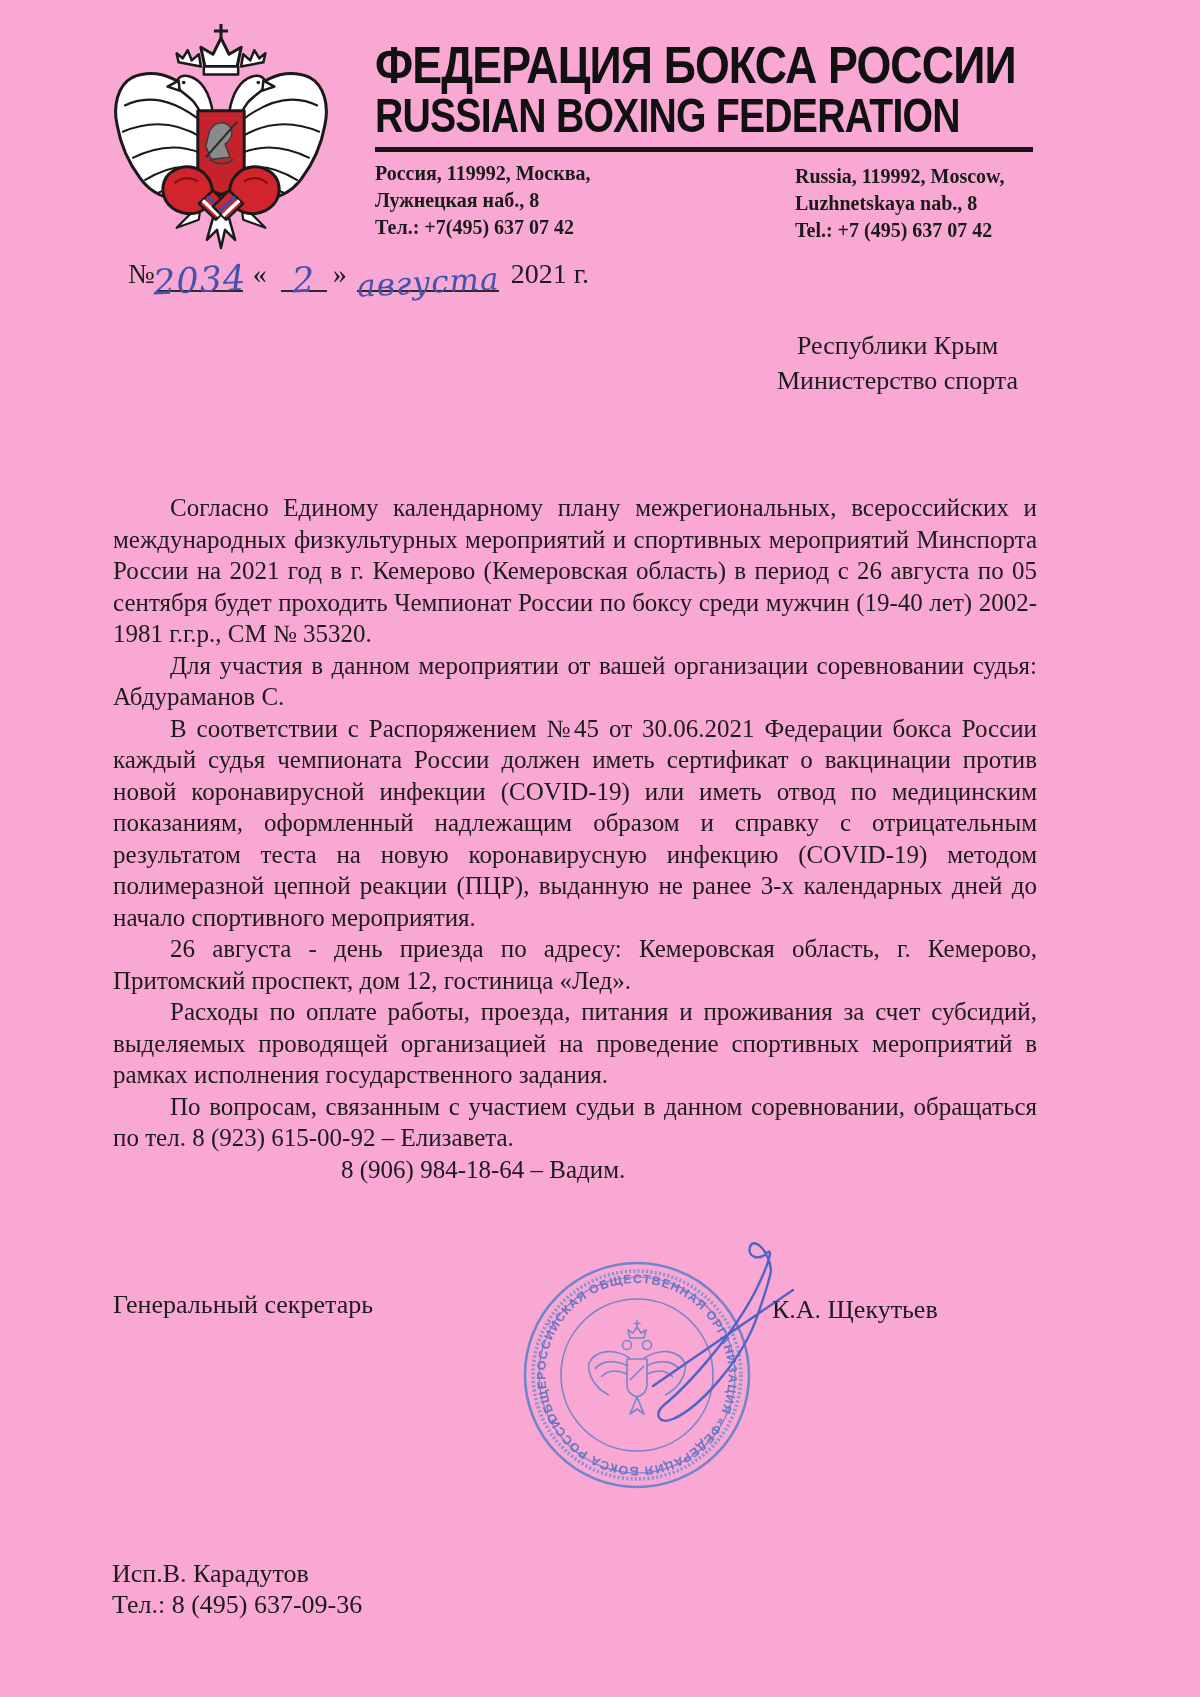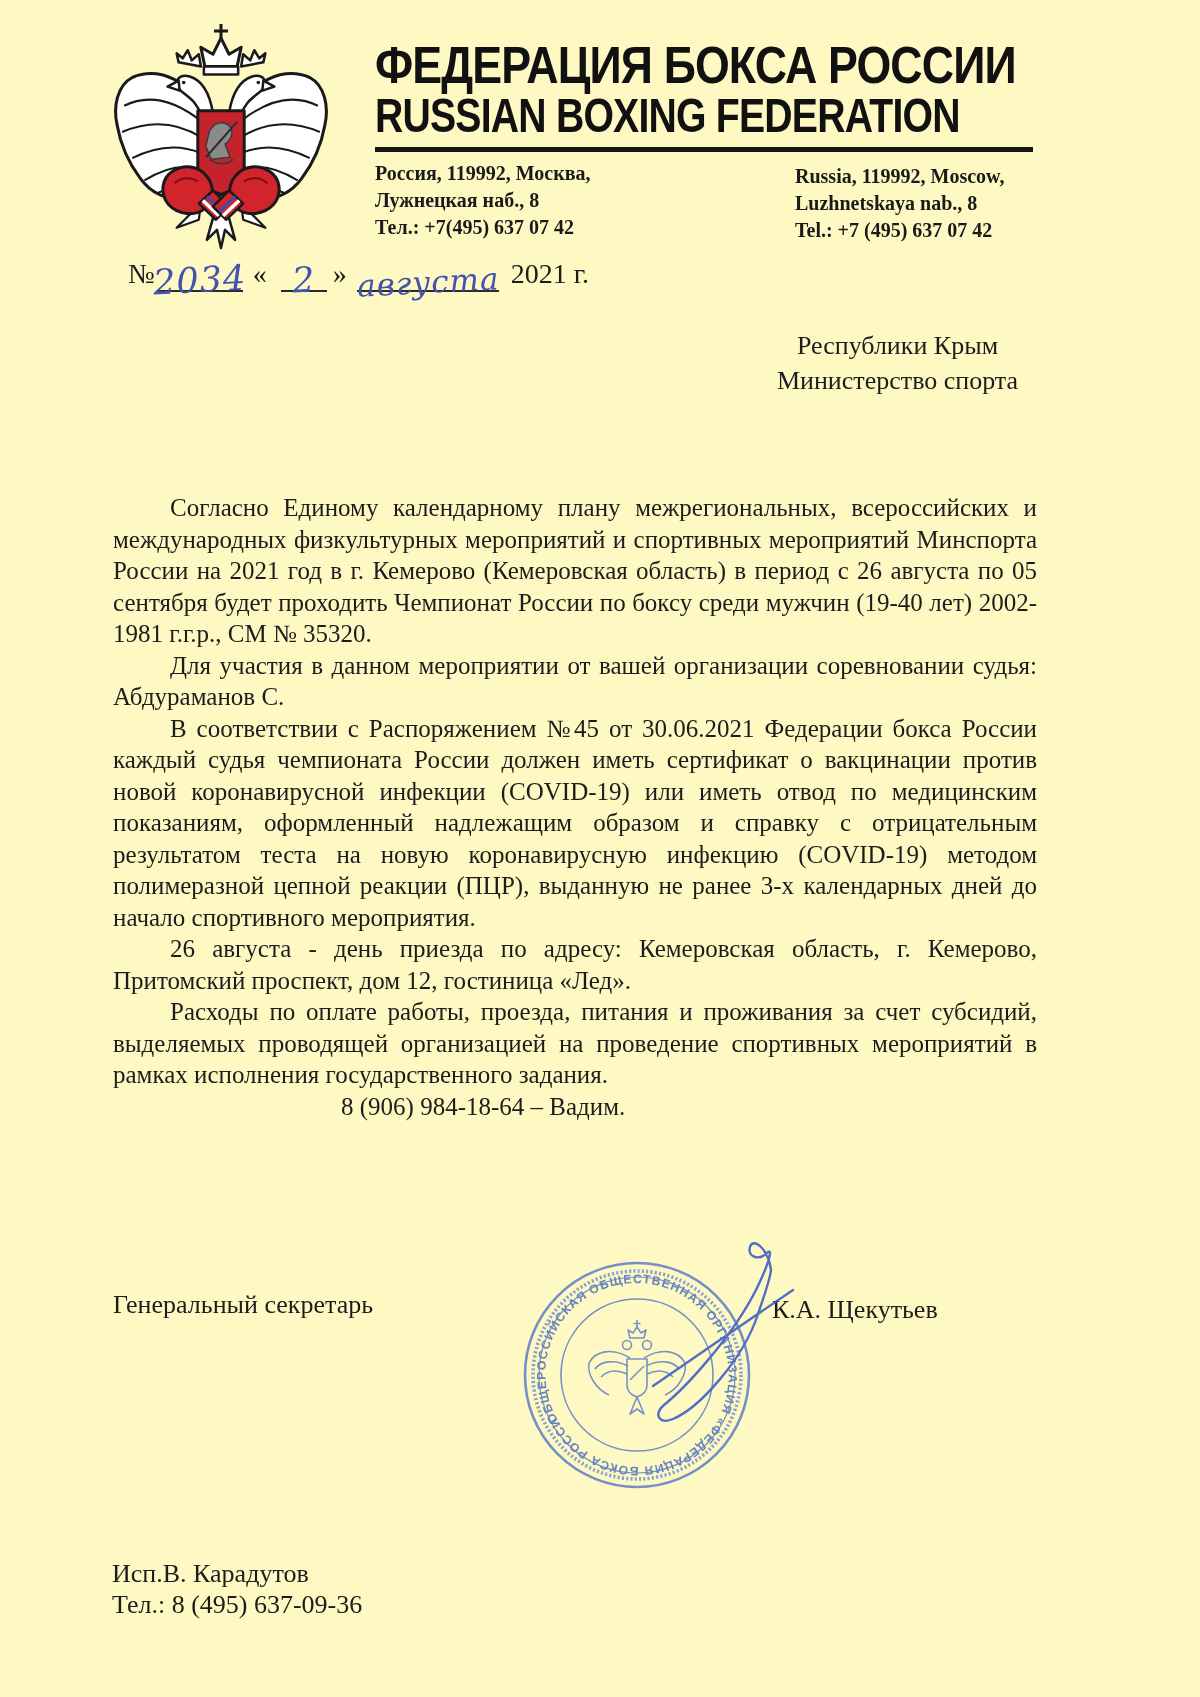--- a/index.html
+++ b/index.html
@@ -1,16 +1,16 @@
 <!DOCTYPE html>
 <html><head>
 <meta charset="utf-8">
 <style>
   html,body{margin:0;padding:0;background:#ddd;}
-  .page{position:relative;width:1200px;height:1697px;background:#fef9c3;margin:0 auto;
+  .page{position:relative;width:1200px;height:1697px;background:#f9a8d4;margin:0 auto;
         font-family:"Liberation Serif",serif;color:#1c1c1c;overflow:hidden;}
   .abs{position:absolute;}
 
   
   .logo{left:112px;top:20px;width:218px;height:232px;}
   .titles{left:375px;top:40px;width:700px;}
   .t-ru{font-family:"Liberation Sans",sans-serif;font-weight:bold;font-size:52px;line-height:50px;
         letter-spacing:-1px;color:#111;transform:scaleX(.86);transform-origin:left;white-space:nowrap;}
   .t-en{font-family:"Liberation Sans",sans-serif;font-weight:bold;font-size:49px;line-height:50px;
         letter-spacing:-1px;color:#111;transform:scaleX(.80);transform-origin:left;white-space:nowrap;}
@@ -138,20 +138,21 @@
     <div>Республики Крым</div>
     <div>Министерство спорта</div>
   </div>
 
   <div class="abs body">
     <p>Согласно Единому календарному плану межрегиональных, всероссийских и международных физкультурных мероприятий и спортивных мероприятий Минспорта России на 2021 год в г. Кемерово (Кемеровская область) в период с 26 августа по 05 сентября будет проходить Чемпионат России по боксу среди мужчин (19-40 лет) 2002-1981 г.г.р., СМ № 35320.</p>
     <p>Для участия в данном мероприятии от вашей организации соревновании судья: Абдураманов С.</p>
     <p>В соответствии с Распоряжением №45 от 30.06.2021 Федерации бокса России каждый судья чемпионата России должен иметь сертификат о вакцинации против новой коронавирусной инфекции (COVID-19) или иметь отвод по медицинским показаниям, оформленный надлежащим образом и справку с отрицательным результатом теста на новую коронавирусную инфекцию (COVID-19) методом полимеразной цепной реакции (ПЦР), выданную не ранее 3-х календарных дней до начало спортивного мероприятия.</p>
     <p>26 августа - день приезда по адресу: Кемеровская область, г. Кемерово, Притомский проспект, дом 12, гостиница «Лед».</p>
     <p>Расходы по оплате работы, проезда, питания и проживания за счет субсидий, выделяемых проводящей организацией на проведение спортивных мероприятий в рамках исполнения государственного задания.</p>
+    <p>По вопросам, связанным с участием судьи в данном соревновании, обращаться по тел. 8 (923) 615-00-92 – Елизавета.</p>
     <p class="p7">8 (906) 984-18-64 – Вадим.</p>
   </div>
 
   <div class="abs sig-title">Генеральный секретарь</div>
   <div class="abs sig-name">К.А. Щекутьев</div>
 
   <svg class="abs stampbox" viewBox="0 0 310 275">
     <g opacity="0.85">
       <circle cx="137" cy="147" r="112" fill="none" stroke="#5b7ec9" stroke-width="2.6"></circle>
       <circle cx="137" cy="147" r="104" fill="none" stroke="#7492d2" stroke-width="3.6" stroke-dasharray="2.1 2.2"></circle>

